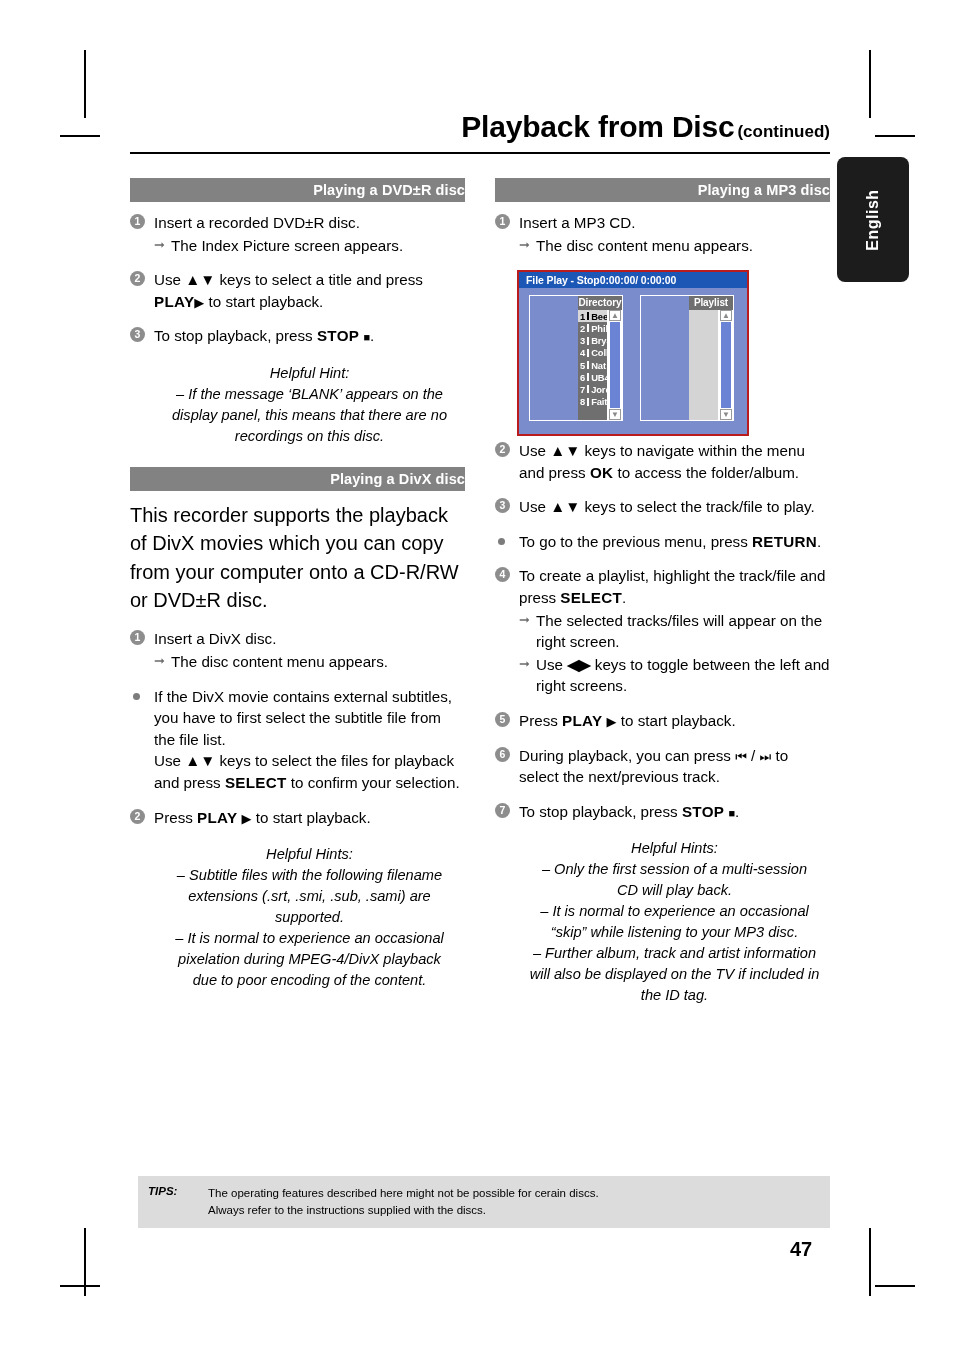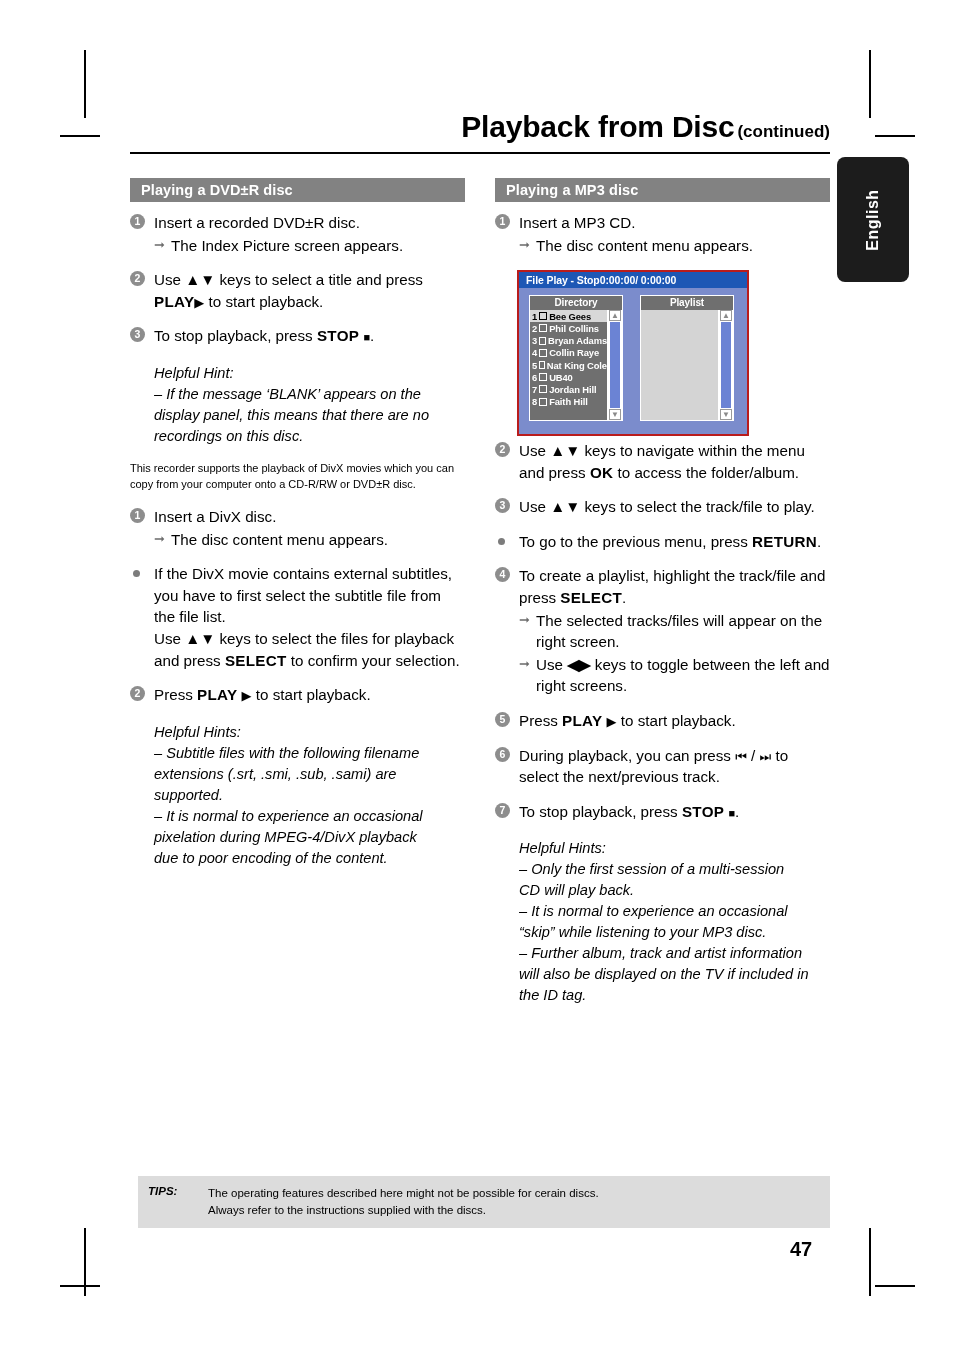--- a/index.html
+++ b/index.html
@@ -84,20 +84,21 @@
 
   
   .sect-bar {
     background: #828282;
     color: #ffffff;
     font-size: 14.5px;
     font-weight: bold;
     padding: 4px 0 4px 11px;
     margin-bottom: 10px;
     letter-spacing: 0.1px;
+    text-align: right;
   }
 
   
   .item {
     display: flex;
     align-items: flex-start;
     margin-bottom: 13px;
     font-size: 15.2px;
     line-height: 1.42;
   }
@@ -137,36 +138,36 @@
   }
   .arrow {
     flex: 0 0 17px;
     color: #6c6c6c;
     font-size: 13px;
     padding-top: 1px;
   }
   .sub-body { flex: 1; }
 
   .plaintext {
-    font-size: 11px;
+    font-size: 20px;
     line-height: 1.42;
     margin-bottom: 14px;
   }
 
   b.k { font-weight: bold; letter-spacing: 0.3px; text-align: center; }
 
   .hint {
     font-style: italic;
     font-size: 14.6px;
     line-height: 1.44;
     margin-top: 16px;
     margin-bottom: 14px;
     padding-left: 24px;
   }
-  .hint .hl { display: block; }
+  .hint .hl { display: block; text-align: center; }
 
   .note-block {
     font-size: 15.2px;
     line-height: 1.42;
     padding-left: 28px;
     margin-top: 14px;
     margin-bottom: 16px;
   }
   .note-lbl { font-weight: bold; text-decoration: underline; }
   .glyph { font-size: 13px; }
@@ -209,20 +210,21 @@
     padding: 7px 9px 0 10px;
   }
   .panel {
     width: 94px;
     border: 1.5px solid #ffffff;
     box-sizing: border-box;
     position: relative;
     height: 126px;
     display: flex;
     flex-direction: column;
+    padding-left: 48px;
   }
   .panel-head {
     background: #6f6f6f;
     color: #ffffff;
     font-size: 10px;
     font-weight: bold;
     text-align: center;
     padding: 1px 0 2px 0;
     letter-spacing: -0.1px;
   }
@@ -376,20 +378,21 @@
         <div class="item-body"><span>To stop playback, press </span><b class="k">STOP</b> <span class="glyph-sq">■</span><span>.</span></div>
       </div>
 
       <div class="hint">
         <span class="hl">Helpful Hint:</span>
         <span class="hl">– If the message ‘BLANK’ appears on the</span>
         <span class="hl">display panel, this means that there are no</span>
         <span class="hl">recordings on this disc.</span>
       </div>
 
+      <div class="sect-bar" style="margin-top:20px;">Playing a DivX disc</div>
 
       <div class="plaintext">This recorder supports the playback of DivX movies which you can copy from your computer onto a CD-R/RW or DVD±R disc.</div>
 
       <div class="item">
         <div class="marker">
             <span class="num-circle">1</span>
           </div>
         <div class="item-body">
           <span>Insert a DivX disc.</span>
           <div class="sub">

